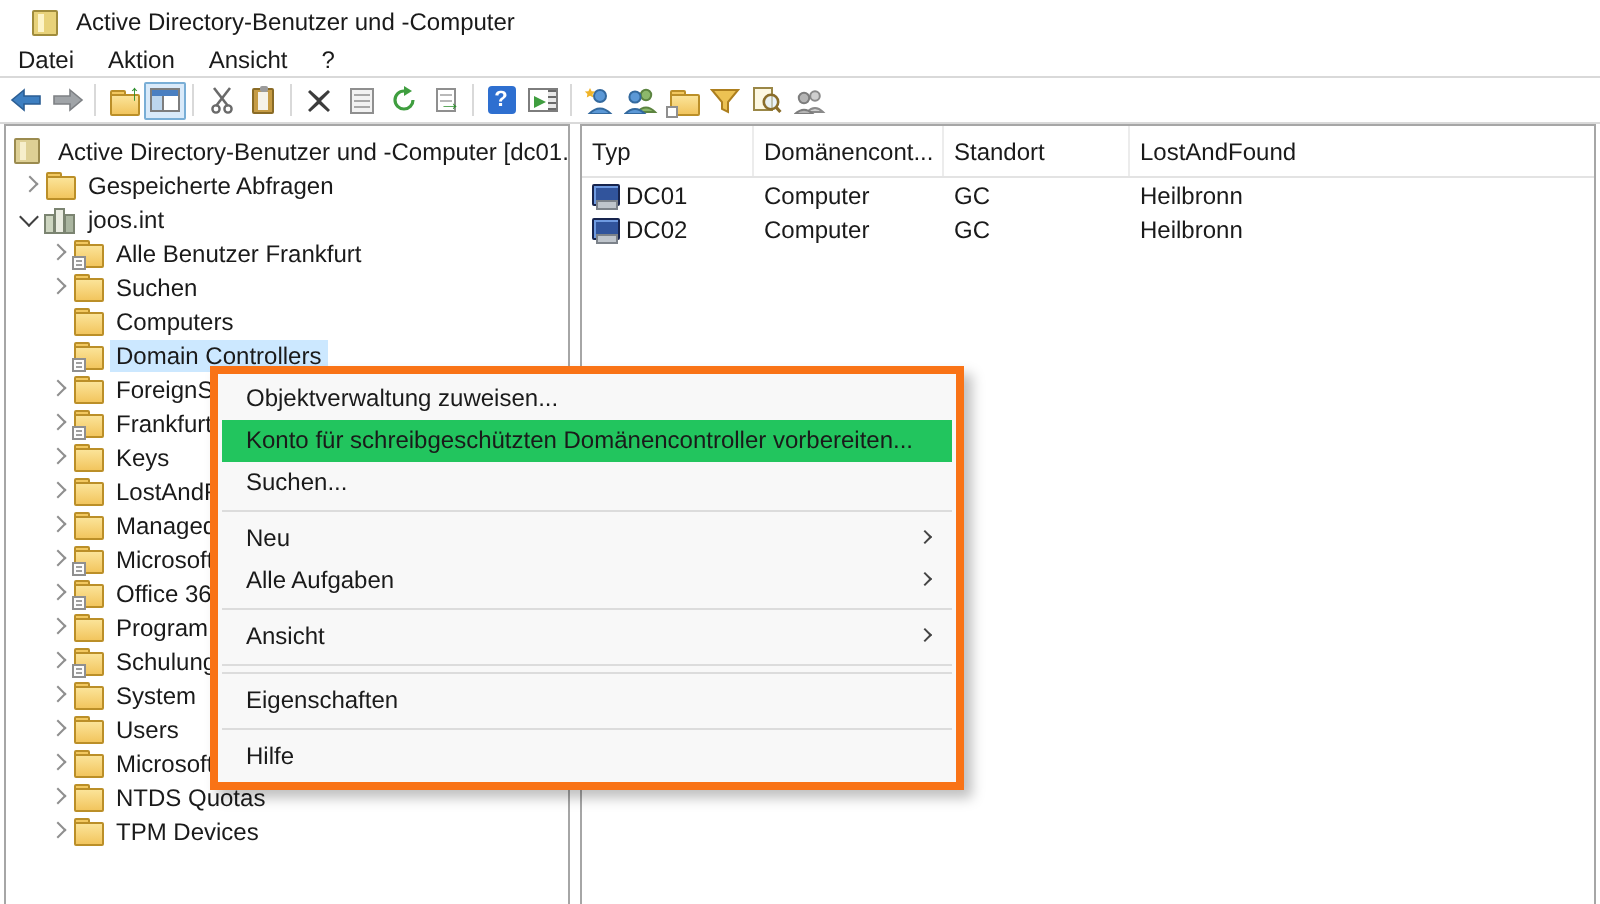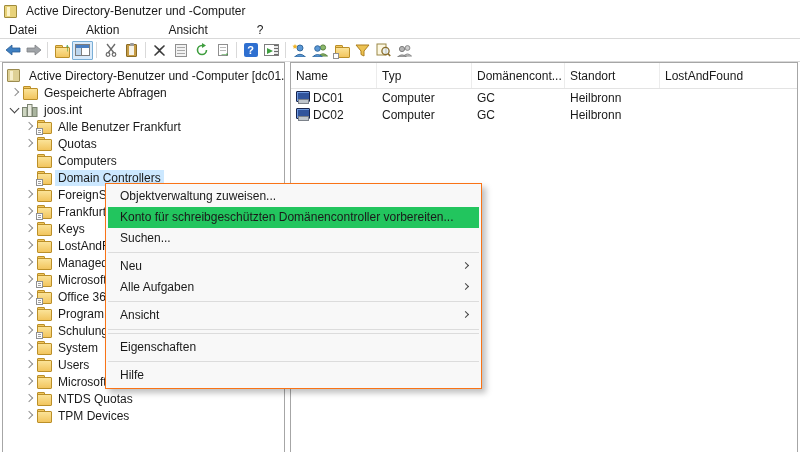--- a/index.html
+++ b/index.html
@@ -4,27 +4,27 @@
 <style>
   * { margin:0; padding:0; box-sizing:border-box; }
   html,body { background:#fff; }
   .window {
     position:relative; width:800px; height:452px; overflow:hidden;
     background:#fff; color:#1a1a1a;
     font-family:"Liberation Sans", sans-serif; font-size:12px;
   }
 
   
-  .titlebar { height:22px; display:flex; align-items:center; padding-left:4px; }
+  .titlebar { height:22px; display:flex; align-items:center; padding-left:16px; }
   .title-icon { width:13px; height:13px; position:relative; background:#e8d27a; border:1px solid #a08c3c; border-radius:1px; margin-right:9px; }
   .title-icon::before { content:""; position:absolute; left:2px; top:1px; bottom:1px; width:3px; background:#fdf4c8; }
   .title-text { font-size:12px; }
 
   
-  .menubar { height:16px; display:flex; align-items:center; padding-left:9px;gap:32px; }
+  .menubar { height:16px; display:flex; align-items:center; padding-left:9px; }
   .menubar .mitem { margin-right:17px; cursor:default; }
 
   
   .toolbar-wrap { border-top:1px solid #d9d9d9; border-bottom:1px solid #d9d9d9; }
   .toolbar { height:22px; display:flex; align-items:center; padding:1px 2px; }
   .tbtn { width:21px; height:19px; display:flex; align-items:center; justify-content:center; position:relative; }
   .tbtn.pressed { background:#d9eafa; border:1px solid #79aed6; border-radius:1px; }
   .tsep { width:1px; height:16px; background:#d9d9d9; margin:0 3px; }
 
   
@@ -85,28 +85,28 @@
   .ticon.console { background:#ded095; border:1px solid #9b8b4f; border-radius:1px; height:13px; width:13px; flex-basis:13px; margin-right:6px; }
   .ticon.console::before { content:""; position:absolute; left:2px; top:1px; bottom:1px; width:3px; background:#f6eecb; }
   .tlabel { padding:1px 3px; }
   .trow.selected .tlabel { background:#cce8ff; }
 
   
   .list-header { display:grid; grid-template-columns:86px 95px 93px 95px 1fr; height:26px; align-items:center; border-bottom:1px solid #e3e3e3; }
   .list-header .hcell { padding-left:5px; height:100%; display:flex; align-items:center; border-right:1px solid #ececec; cursor:default; }
   .list-header .hcell:last-child { border-right:none; }
   .lrow { display:grid; grid-template-columns:86px 95px 93px 95px 1fr; height:17px; align-items:center; }
-  .lrow .cell { padding-left:5px; display:flex; align-items:center; }
+  .lrow .cell { padding-left:5px; display:flex; align-items:flex-end; }
   .pc { position:relative; width:14px; height:13px; flex:0 0 14px; margin-right:3px; }
   .pc::before { content:""; position:absolute; left:0; top:0; width:12px; height:9px; background:#31549c; border:1px solid #17244d; border-radius:1px; box-shadow:inset 1px 1px 0 #6f9ae0; }
   .pc::after { content:""; position:absolute; left:2px; bottom:0; width:9px; height:3px; background:#bfc5cc; border:1px solid #7c828a; }
 
   
   .cmenu { position:absolute; left:105px; top:183px; width:377px; background:#f8f8f8;
-    border:1px solid #f97316; box-shadow:4px 4px 6px rgba(0,0,0,0.25); padding:2px 0; z-index:50; }
+    border:4px solid #f97316; box-shadow:4px 4px 6px rgba(0,0,0,0.25); padding:2px 0; z-index:50; }
   .mi { height:21px; line-height:21px; margin:0 2px; padding-left:12px; position:relative; cursor:default; white-space:nowrap; }
   .mi.hl { background:#22c55e; }
   .msep { height:1px; background:#dcdcdc; margin:3px 2px; }
   .subarrow { position:absolute; right:11px; top:7px; width:5px; height:5px;
     border-right:1px solid #444; border-bottom:1px solid #444; transform:rotate(-45deg); }
 
   svg { display:block; }
 </style>
 </head>
 <body>
@@ -281,21 +281,21 @@
           <span class="exp col"></span>
           <span class="ticon ou">
               <i class="badge"></i>
             </span>
           <span class="tlabel">Alle Benutzer Frankfurt</span>
         </div>
 
         <div class="trow d2">
           <span class="exp col"></span>
           <span class="ticon folder"></span>
-          <span class="tlabel">Quotas</span>
+          <span class="tlabel">Suchen</span>
         </div>
 
         <div class="trow d2">
           <span class="exp"></span>
           <span class="ticon folder"></span>
           <span class="tlabel">Computers</span>
         </div>
 
         <div class="trow d2 selected">
           <span class="exp"></span>
@@ -395,21 +395,20 @@
           <span class="exp col"></span>
           <span class="ticon folder"></span>
           <span class="tlabel">TPM Devices</span>
         </div>
 
       </div>
     </div>
 
     <div class="pane-right">
       <div class="list-header">
-        <div class="hcell">Name</div>
         <div class="hcell">Typ</div>
         <div class="hcell">Domänencont...</div>
         <div class="hcell">Standort</div>
         <div class="hcell">LostAndFound</div>
       </div>
 
       <div class="lrow">
         <div class="cell">
             <span class="pc"></span>
             <span>DC01</span>

